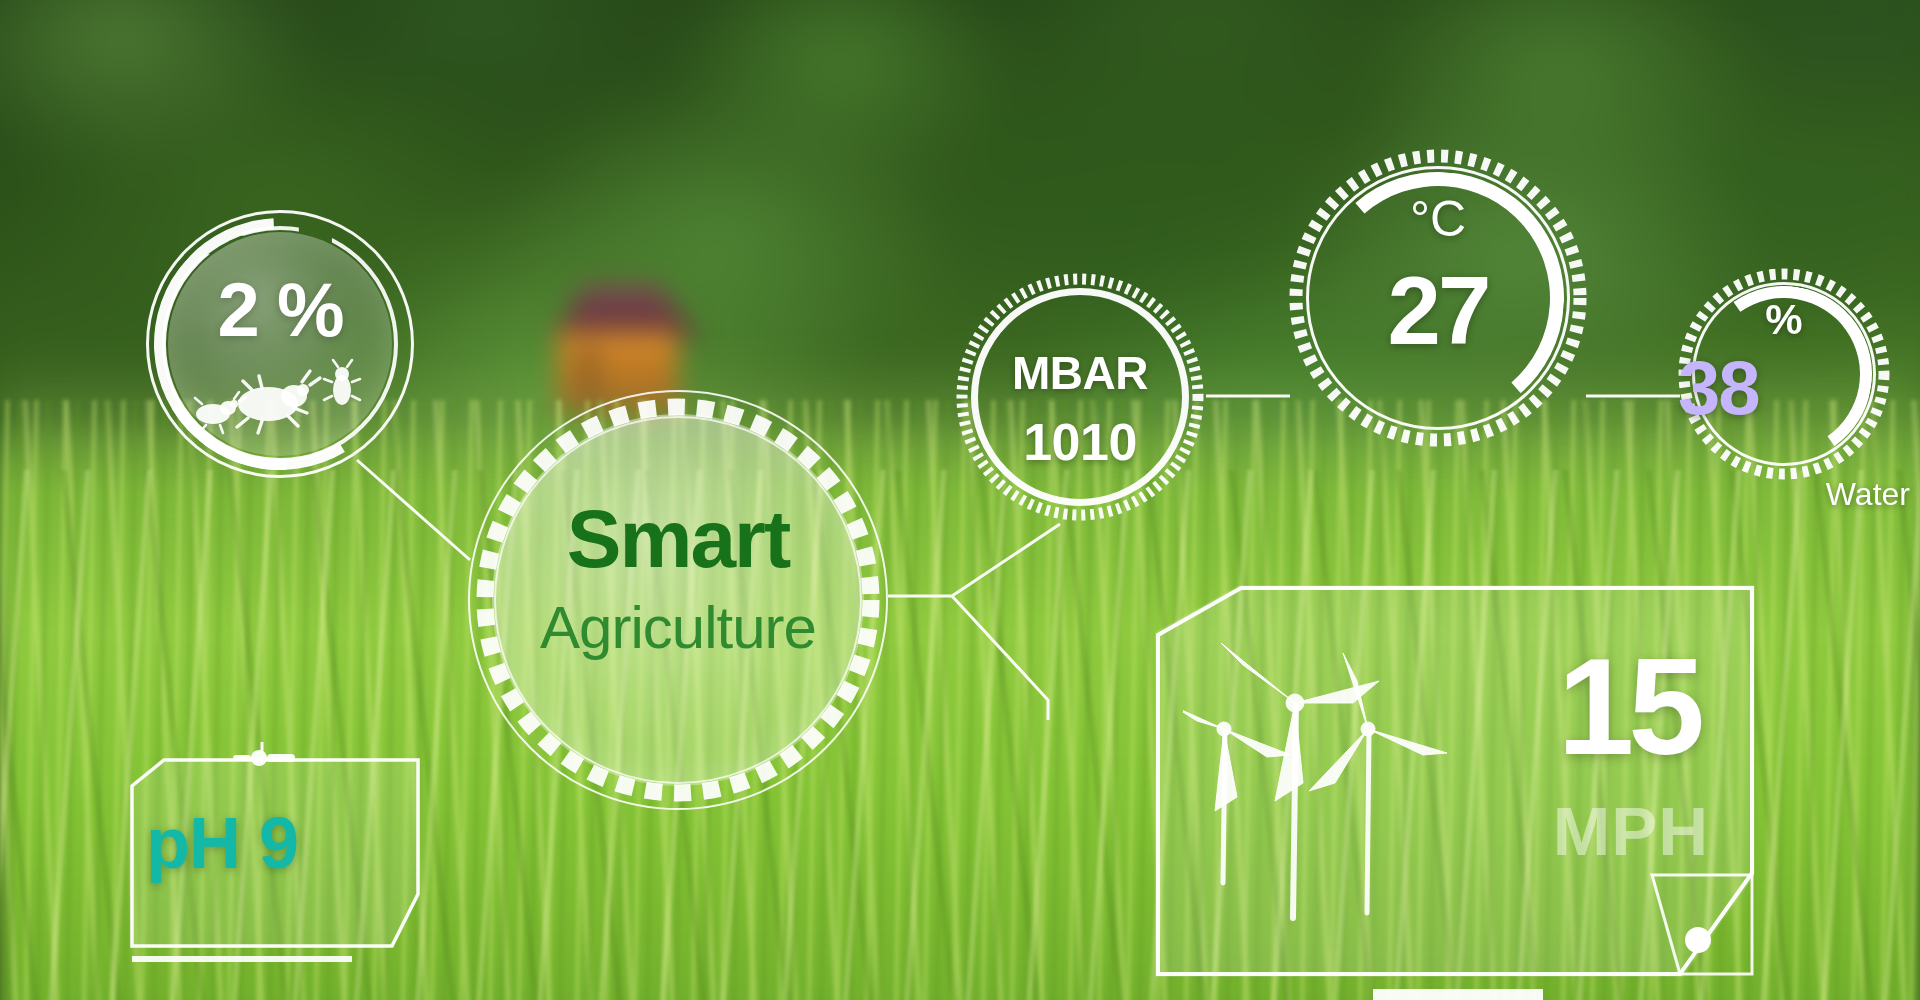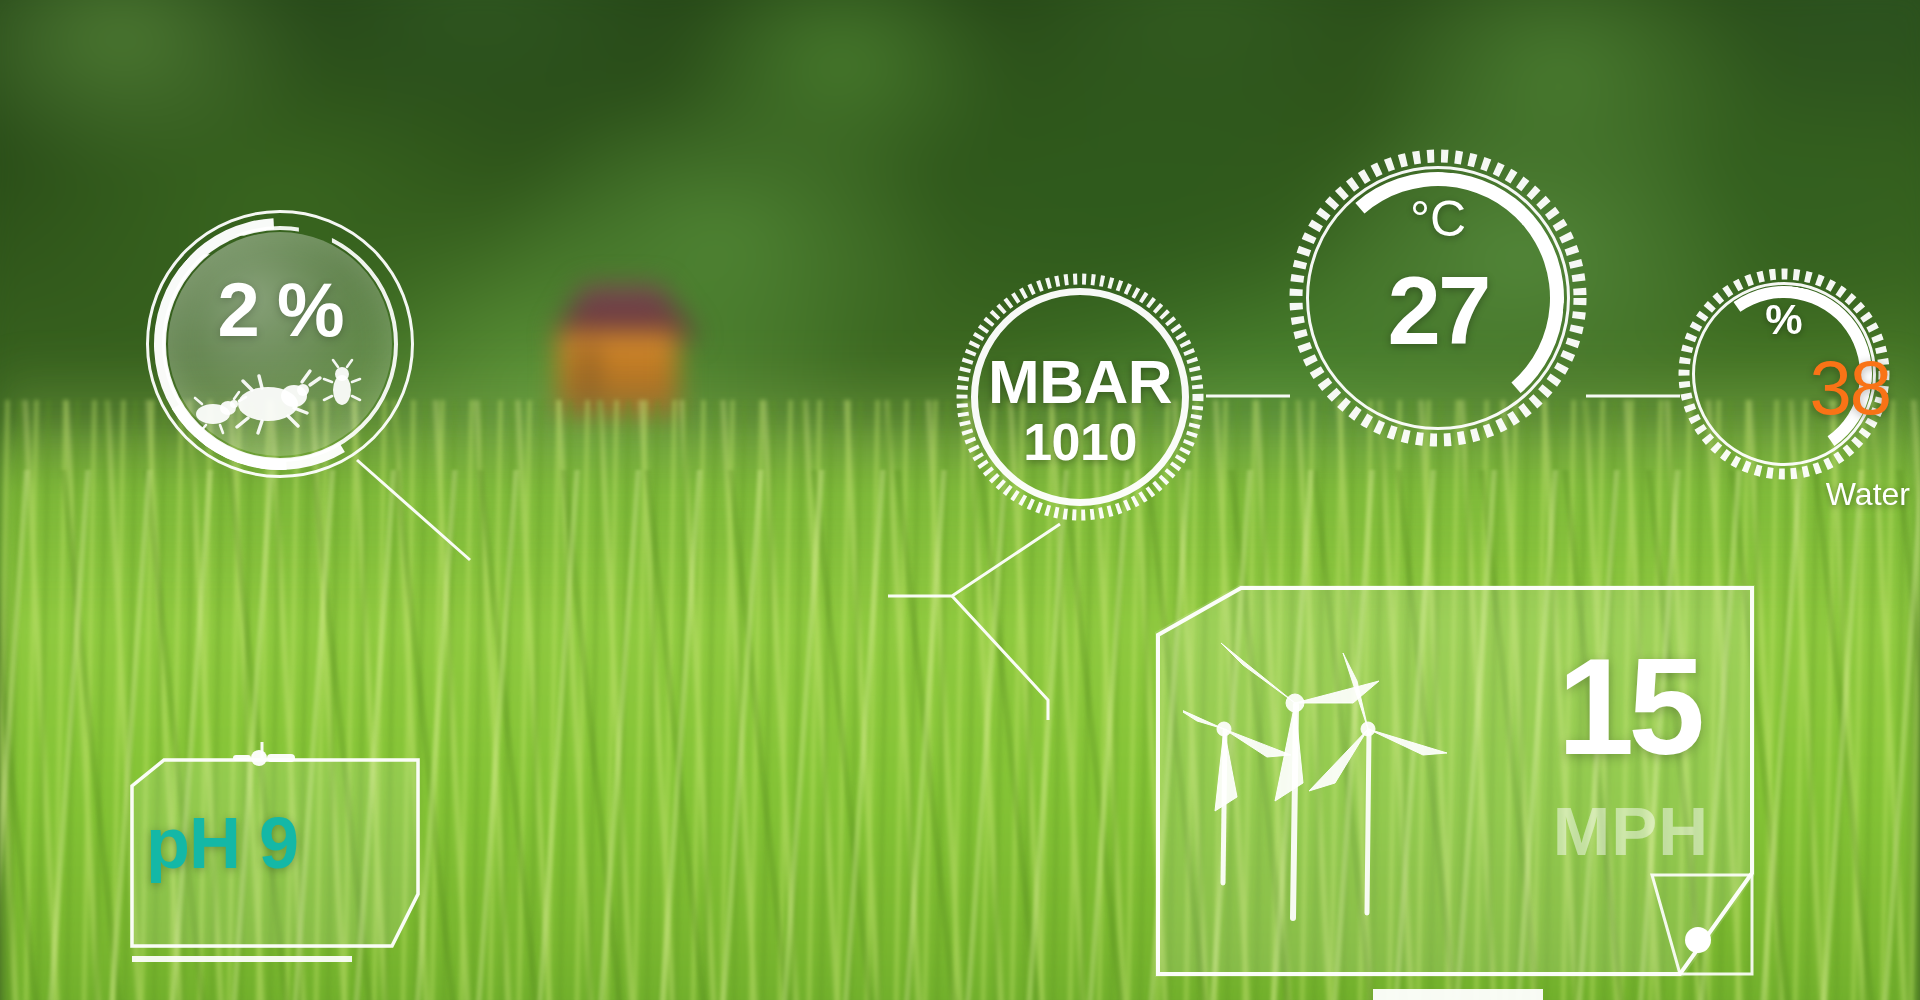--- a/index.html
+++ b/index.html
@@ -188,21 +188,21 @@
     border-radius:50%; border:7px solid rgba(255,255,255,.96);
   }
   #mbar .dash-ring {
     position:absolute; left:0; top:0; width:250px; height:250px; border-radius:50%;
   }
   #mbar .l1, #mbar .l2 {
     position:absolute; left:0; width:250px; text-align:center;
     font-weight:bold; color:#fff; letter-spacing:-.5px;
     text-shadow:0 2px 7px rgba(0,0,0,.3);
   }
-  #mbar .l1 { top:74px; font-size:62px; }
+  #mbar .l1 { top:74px; font-size:46px; }
   #mbar .l2 { top:140px; font-size:52px; }
 
   
   #temp { left:1288px; top:148px; width:300px; height:300px; }
   #temp .dash-ring { position:absolute; left:0; top:0; width:300px; height:300px; border-radius:50%; }
   #temp .thin-ring {
     position:absolute; left:18px; top:18px; width:264px; height:264px;
     border-radius:50%; border:3px solid rgba(255,255,255,.95);
   }
   #temp .arc {
@@ -239,22 +239,22 @@
     border-radius:50%; border:12px solid transparent;
     border-top-color:#fff; border-right-color:#fff;
     transform:rotate(10deg);
   }
   #water .unit {
     position:absolute; left:0; top:28px; width:212px; text-align:center;
     font-size:42px; font-weight:bold; color:#fff;
     text-shadow:0 2px 6px rgba(0,0,0,.3);
   }
   #water .val {
-    position:absolute; left:0; top:76px; width:212px; text-align:right;
-    font-size:76px; font-weight:normal; color:#f97316; letter-spacing:-2px;
+    position:absolute; left:0; top:76px; width:212px; text-align:left;
+    font-size:76px; font-weight:bold; color:#c4b5fd; letter-spacing:-2px;
     text-shadow:0 2px 8px rgba(0,0,0,.3);
   }
   #water .cap {
     position:absolute; left:-20px; top:208px; width:252px; text-align:right;
     font-size:32px; color:#fff;
     text-shadow:0 2px 6px rgba(0,0,0,.35);
   }
 
   
   #ph { left:130px; top:750px; width:300px; height:230px; }
@@ -367,20 +367,30 @@
         <circle cx="44" cy="52" r="4"></circle>
         <path d="M44 47 l5 -7 M49 49 l7 -4 M12 52 l-7 -6 M16 73 l-6 7 M30 73 l3 8" stroke="rgba(255,255,255,.93)" stroke-width="2.6" fill="none" stroke-linecap="round"></path>
 
         <ellipse cx="152" cy="38" rx="9" ry="15"></ellipse>
         <ellipse cx="152" cy="22" rx="7" ry="7"></ellipse>
         <path d="M148 15 l-5 -7 M157 15 l5 -7 M142 30 l-8 -3 M162 30 l8 -3 M142 44 l-8 4 M162 44 l8 4" stroke="rgba(255,255,255,.93)" stroke-width="2.6" fill="none" stroke-linecap="round"></path>
       </g>
     </svg>
   </div>
 
+  <div id="smart" class="ov">
+    <div class="disc"></div>
+    <div class="thin-ring"></div>
+    <svg class="dash-ring" viewBox="0 0 408 408">
+      <circle cx="204" cy="204" r="193" fill="none" stroke="#ffffff" stroke-width="17" stroke-dasharray="17 12" opacity="0.93"></circle>
+    </svg>
+    <div class="thin-ring2"></div>
+    <div class="txt t1">Smart</div>
+    <div class="txt t2">Agriculture</div>
+  </div>
 
   <div id="mbar" class="ov">
     <svg class="dash-ring" viewBox="0 0 250 250">
       <circle cx="125" cy="125" r="118" fill="none" stroke="#ffffff" stroke-width="11" stroke-dasharray="4 5" opacity="0.95"></circle>
     </svg>
     <div class="thin-ring"></div>
     <div class="l1">MBAR</div>
     <div class="l2">1010</div>
   </div>
 

